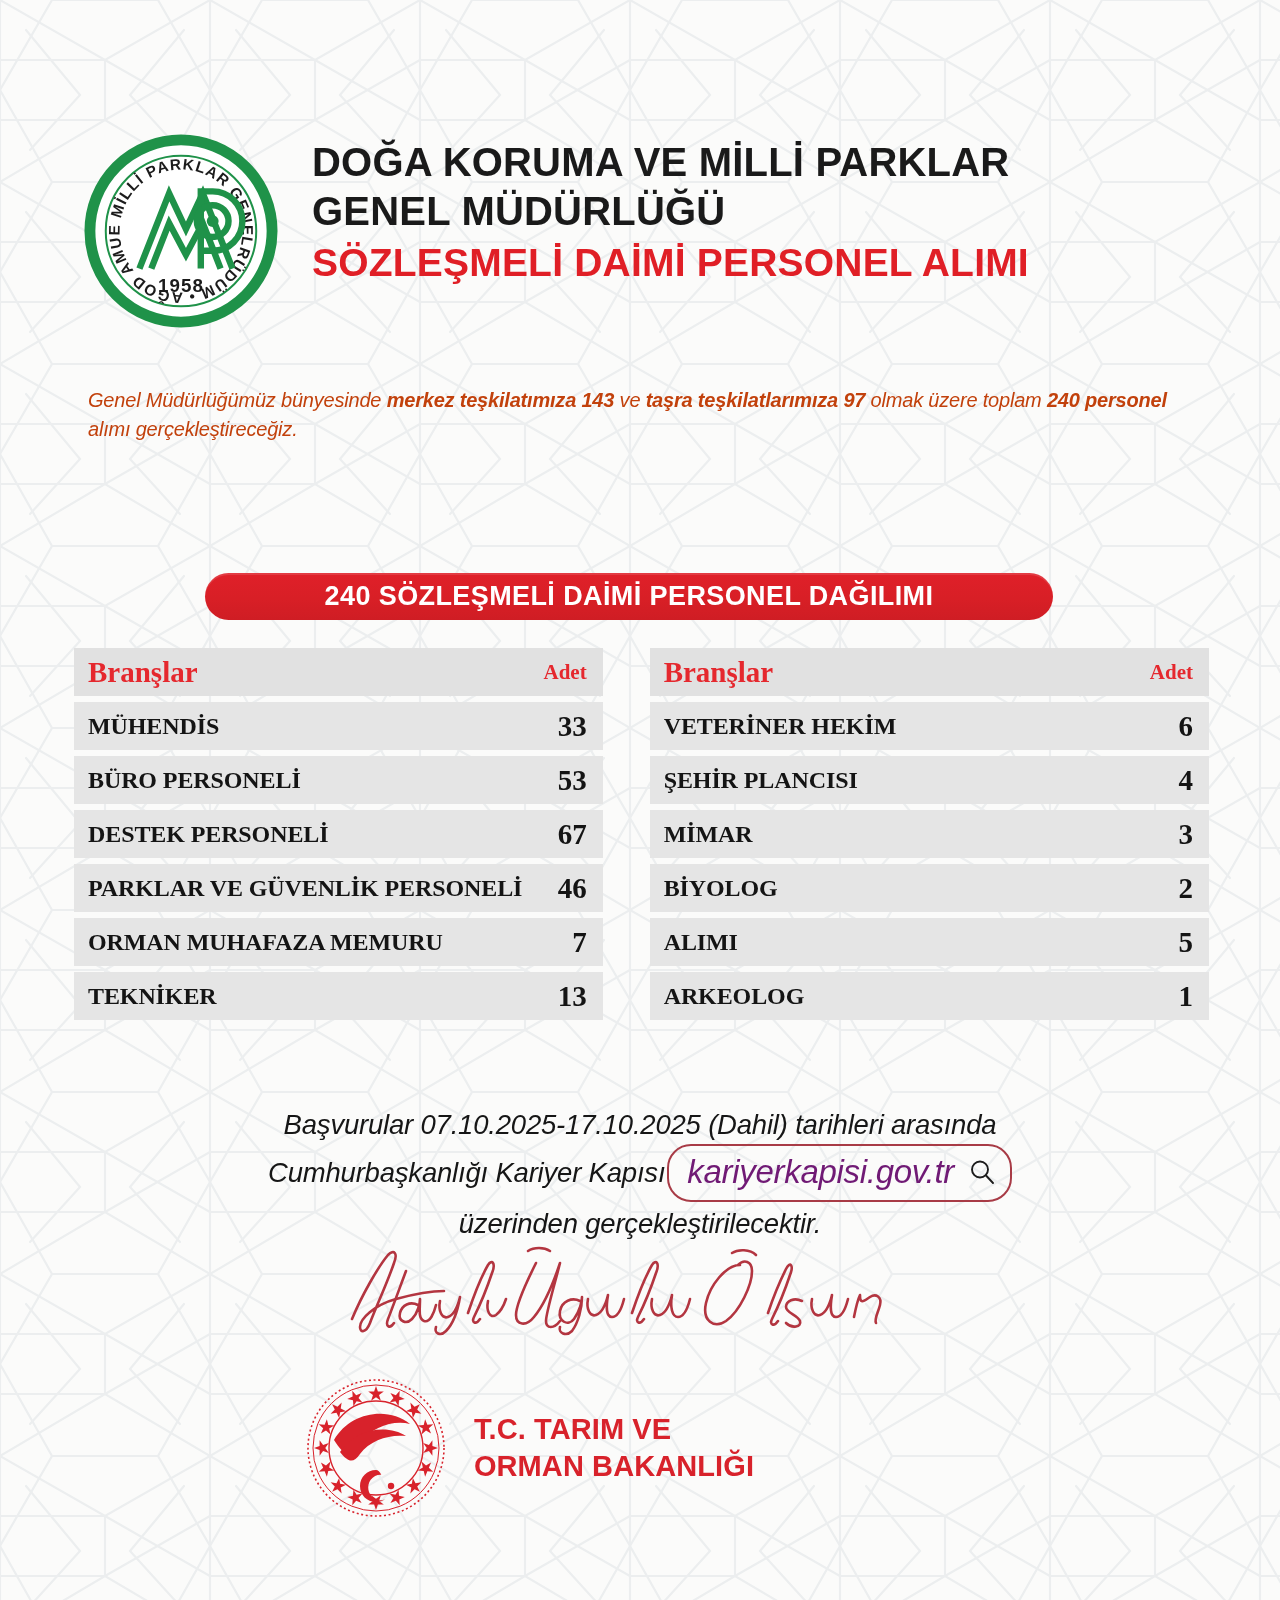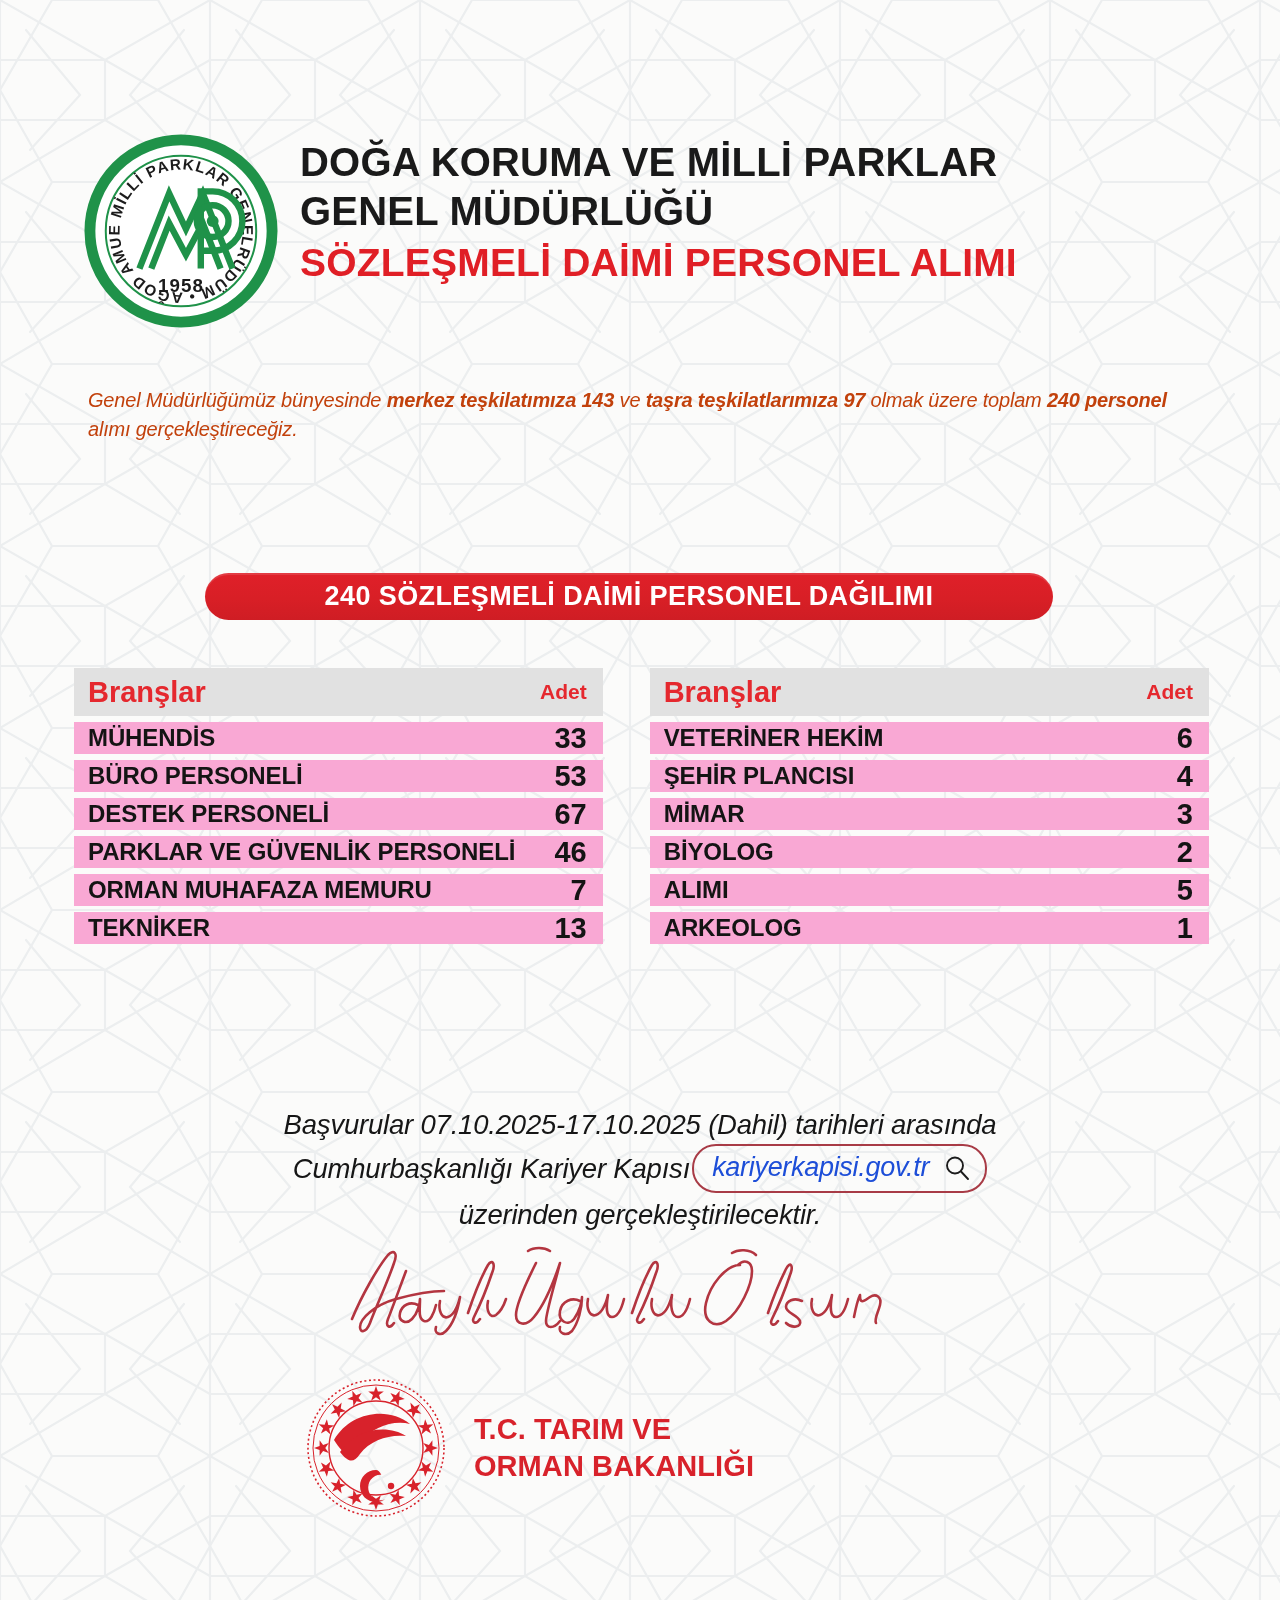--- a/index.html
+++ b/index.html
@@ -41,21 +41,21 @@
     padding-left: 82px;
     box-sizing: border-box;
   }
   .dkmp-logo {
     width: 198px;
     height: 198px;
     flex: 0 0 198px;
     margin-top: 4px;
   }
   .header-text {
-    margin-left: 20px;
+    margin-left: 32px;
     margin-top: 10px;
   }
   .title-line {
     font-size: 40px;
     font-weight: 800;
     letter-spacing: 0.2px;
     color: #1a1a1a;
     line-height: 1.22;
     white-space: nowrap;
     font-stretch: condensed;
@@ -101,37 +101,38 @@
     color: #ffffff;
     font-size: 27px;
     font-weight: 800;
     letter-spacing: 0.4px;
     white-space: nowrap;
   }
 
   
   .tables {
     position: absolute;
-    top: 668px;
+    top: 648px;
     left: 74px;
     width: 1135px;
     display: flex;
     gap: 47px;
+    font-family: Liberation Serif, serif;
   }
   .table {
     width: 534px;
     display: flex;
     flex-direction: column;
     gap: 6px;
   }
   .table.right { width: 565px; }
 
   .trow {
-    background: #f9a8d4;
-    height: 32px;
+    background: #e5e5e5;
+    height: 48px;
     display: flex;
     align-items: center;
     padding: 0 16px 0 14px;
     box-sizing: border-box;
   }
   .trow.head {
     height: 48px;
     background: #e1e1e1;
   }
   .tcell-label {
@@ -182,23 +183,23 @@
     gap: 14px;
     border: 2px solid #a83b46;
     border-radius: 24px;
     padding: 2px 14px 3px 18px;
     margin-left: 2px;
     vertical-align: middle;
     position: relative;
     top: -2px;
   }
   .url-text {
-    font-size: 27px;
+    font-size: 33px;
     font-style: italic;
-    color: #1d4ed8;
+    color: #701a75;
     letter-spacing: -0.3px;
   }
   .magnifier { flex: 0 0 auto; }
 
   
   .signature {
     position: absolute;
     top: 1243px;
     left: 340px;
     width: 600px;

